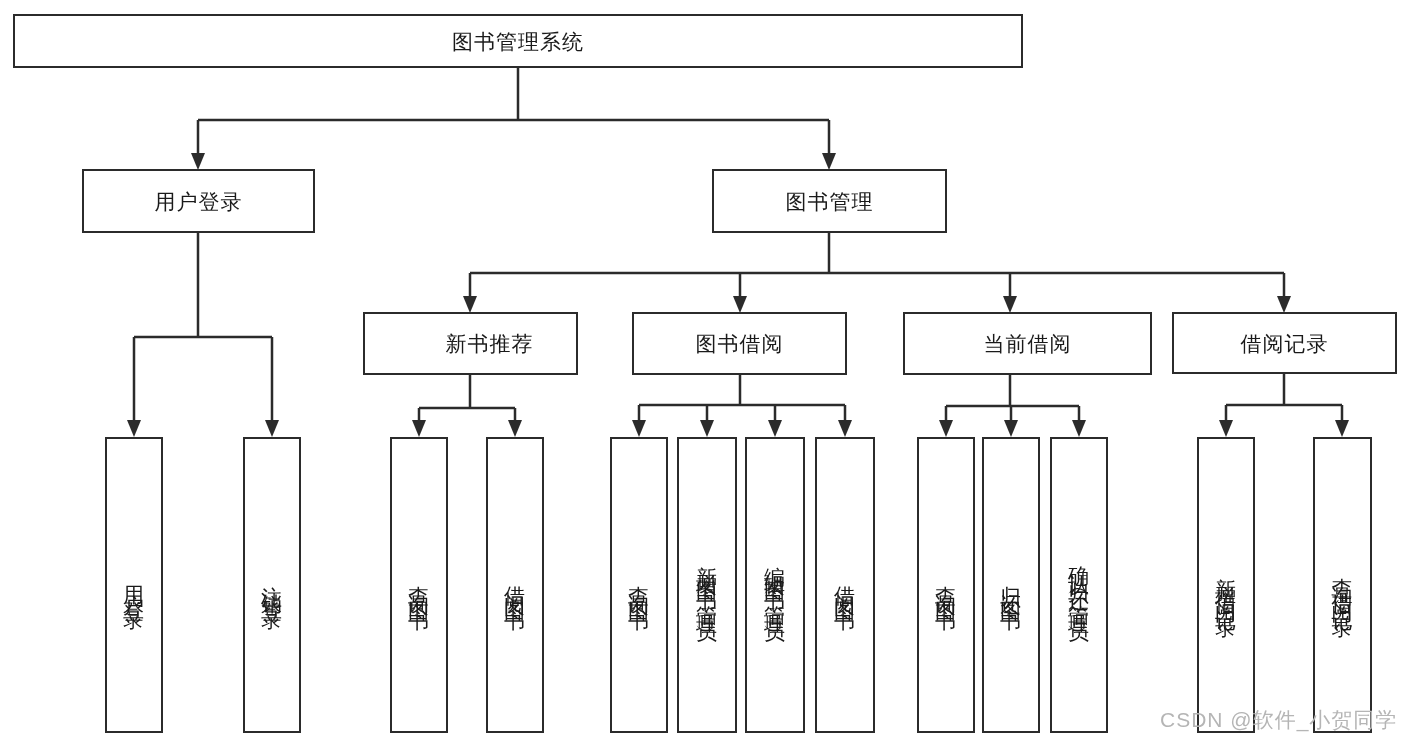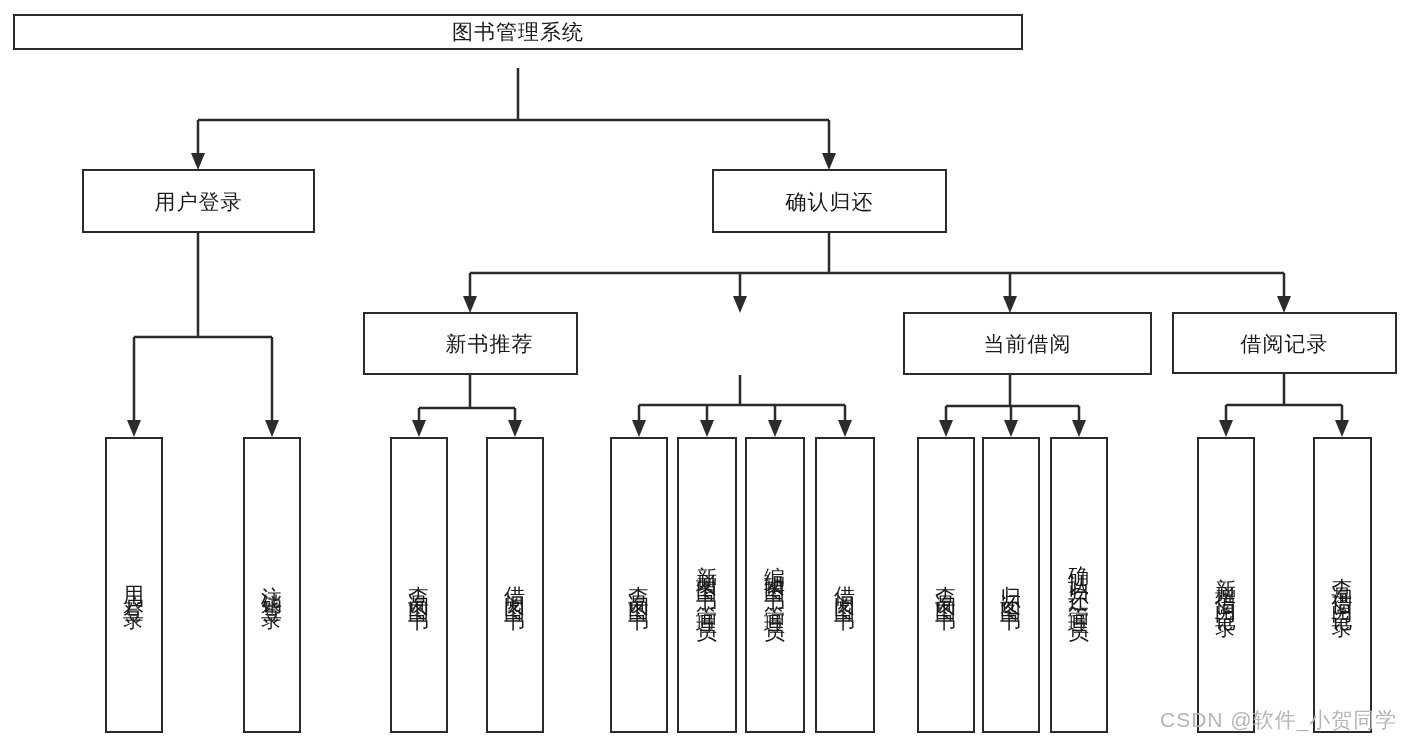--- a/index.html
+++ b/index.html
@@ -70,33 +70,36 @@
         <polygon points="768,420 782,420 775,437"></polygon>
         <polygon points="838,420 852,420 845,437"></polygon>
         <polygon points="939,420 953,420 946,437"></polygon>
         <polygon points="1004,420 1018,420 1011,437"></polygon>
         <polygon points="1072,420 1086,420 1079,437"></polygon>
         <polygon points="1219,420 1233,420 1226,437"></polygon>
         <polygon points="1335,420 1349,420 1342,437"></polygon>
       </g>
   </svg>
 
-  <div class="box" style="left:13px;top:14px;width:1010px;height:36px;font-family:Liberation Serif, serif;">
+  <div class="box" style="left:13px;top:14px;width:1010px;height:54px;">
     <span>图书管理系统</span>
   </div>
 
   <div class="box" style="left:82px;top:169px;width:233px;height:64px;">
     <span>用户登录</span>
   </div>
   <div class="box" style="left:712px;top:169px;width:235px;height:64px;">
-    <span>确认归还</span>
+    <span>图书管理</span>
   </div>
 
   <div class="box" style="left:363px;top:312px;width:215px;height:63px;padding-left:38px;">
     <span>新书推荐</span>
+  </div>
+  <div class="box" style="left:632px;top:312px;width:215px;height:63px;">
+    <span>图书借阅</span>
   </div>
   <div class="box" style="left:903px;top:312px;width:249px;height:63px;">
     <span>当前借阅</span>
   </div>
   <div class="box" style="left:1172px;top:312px;width:225px;height:62px;">
     <span>借阅记录</span>
   </div>
 
   <div class="box vbox" style="left:105px;top:437px;width:58px;height:296px;">
     <span>用户登录</span>

